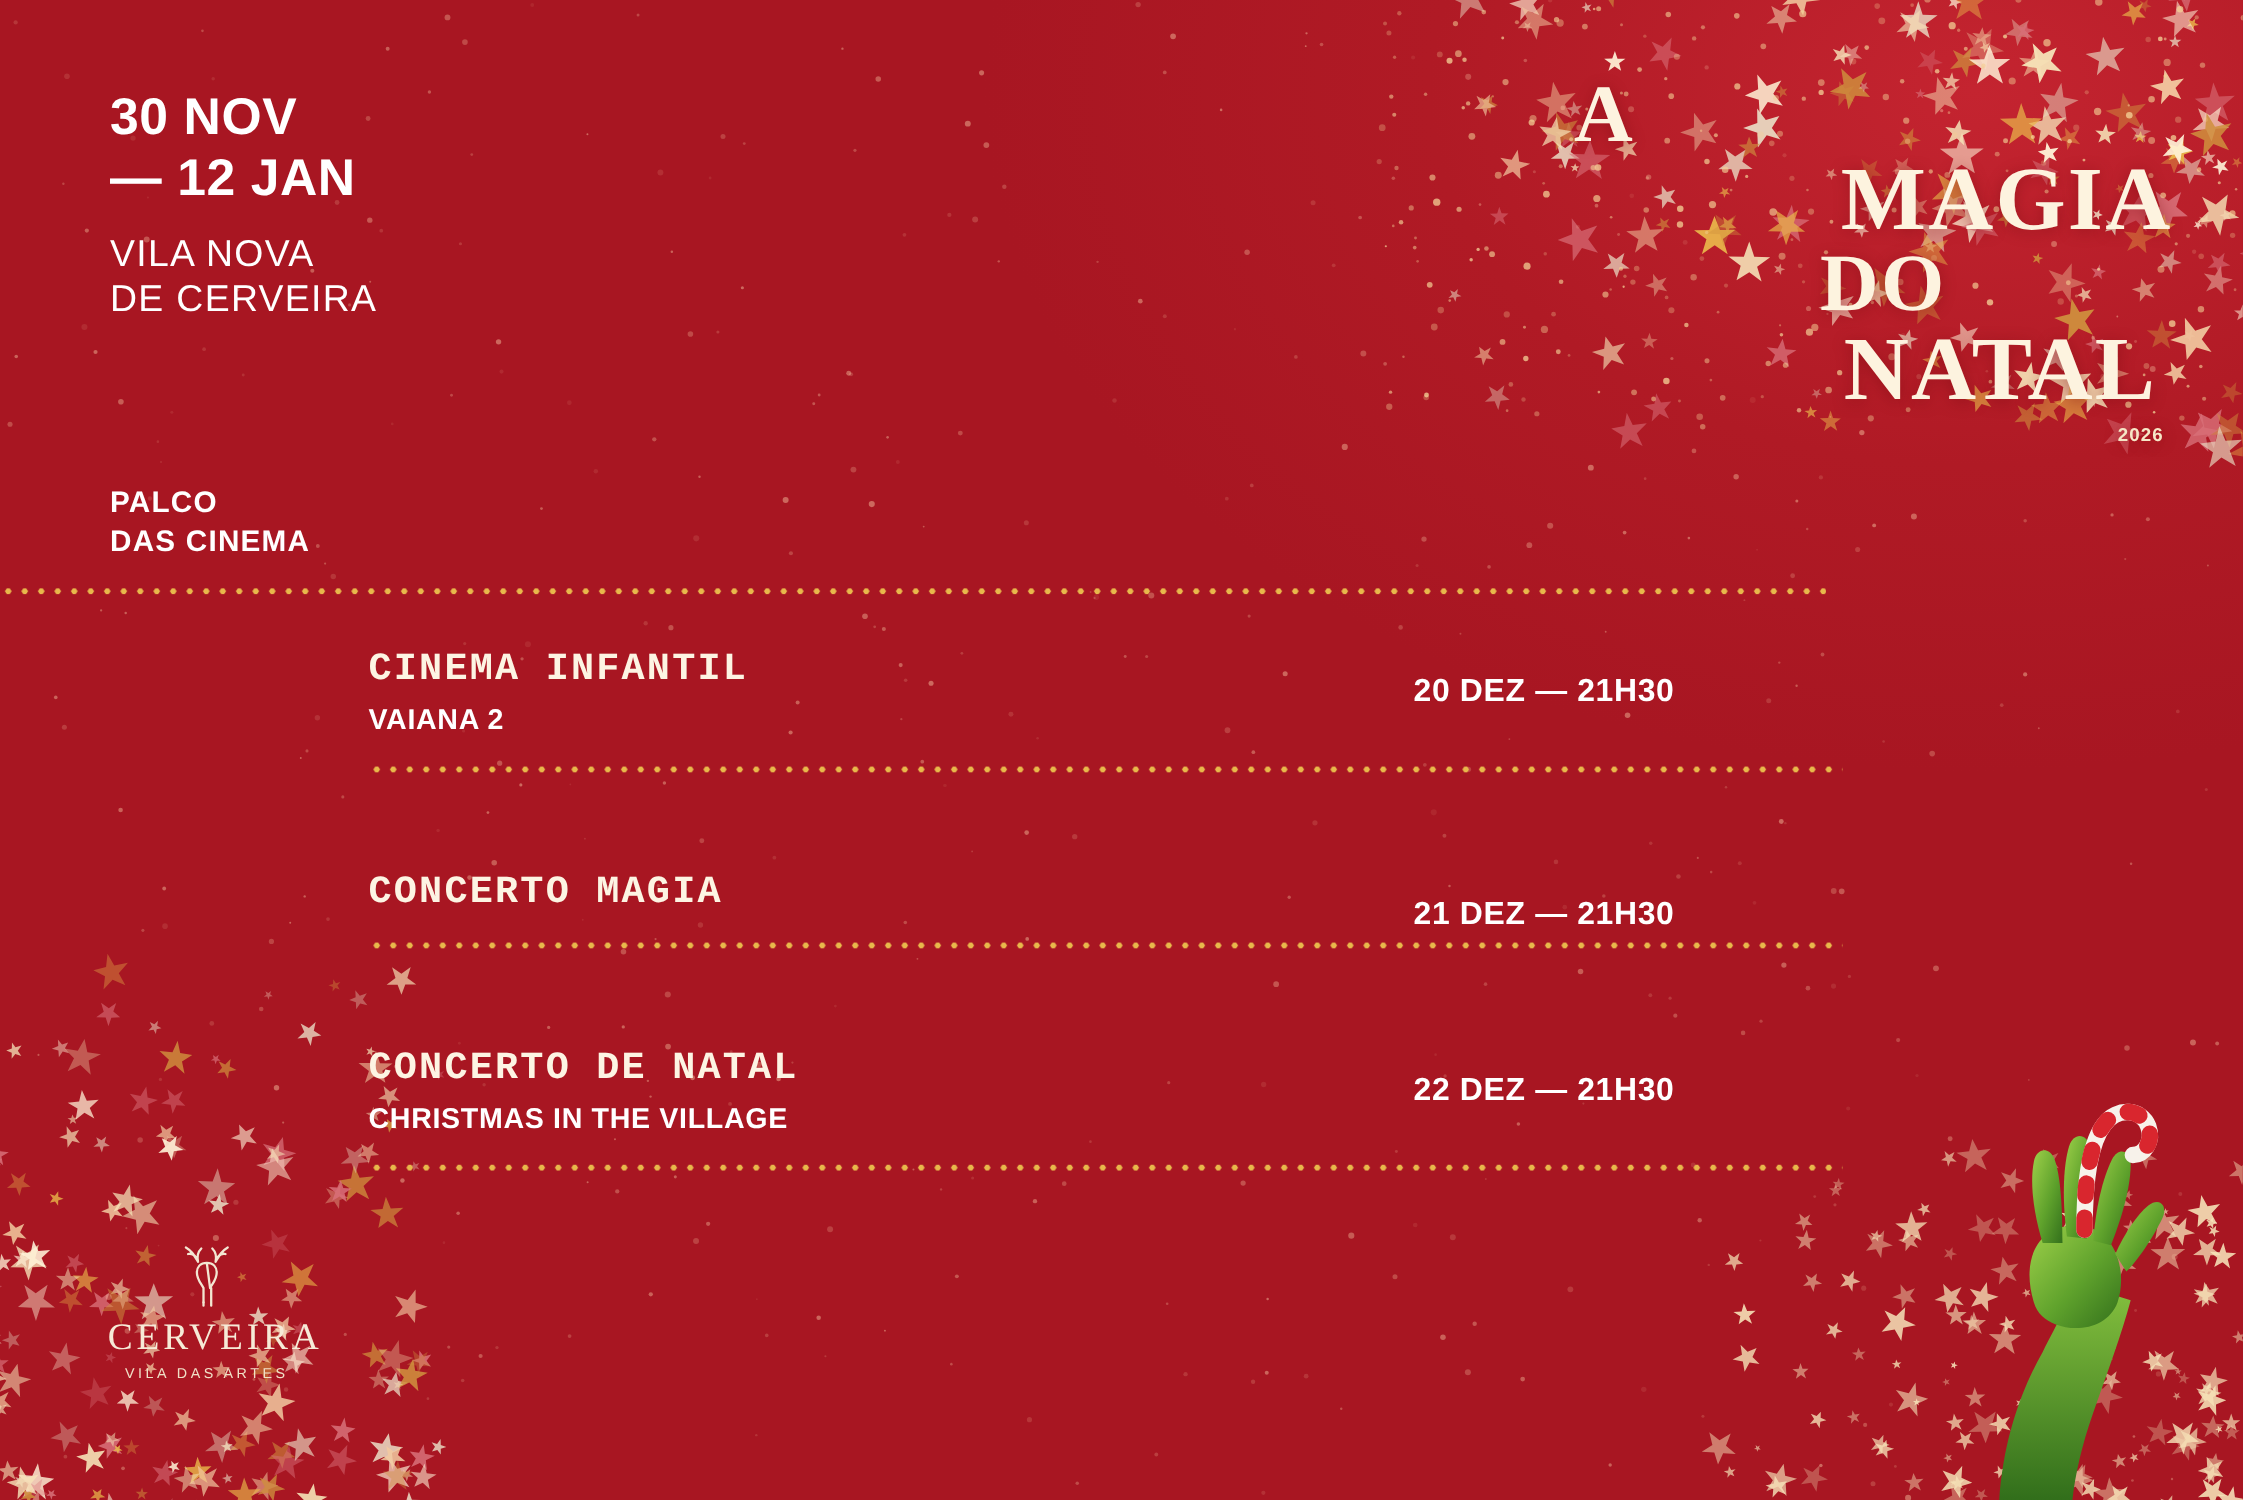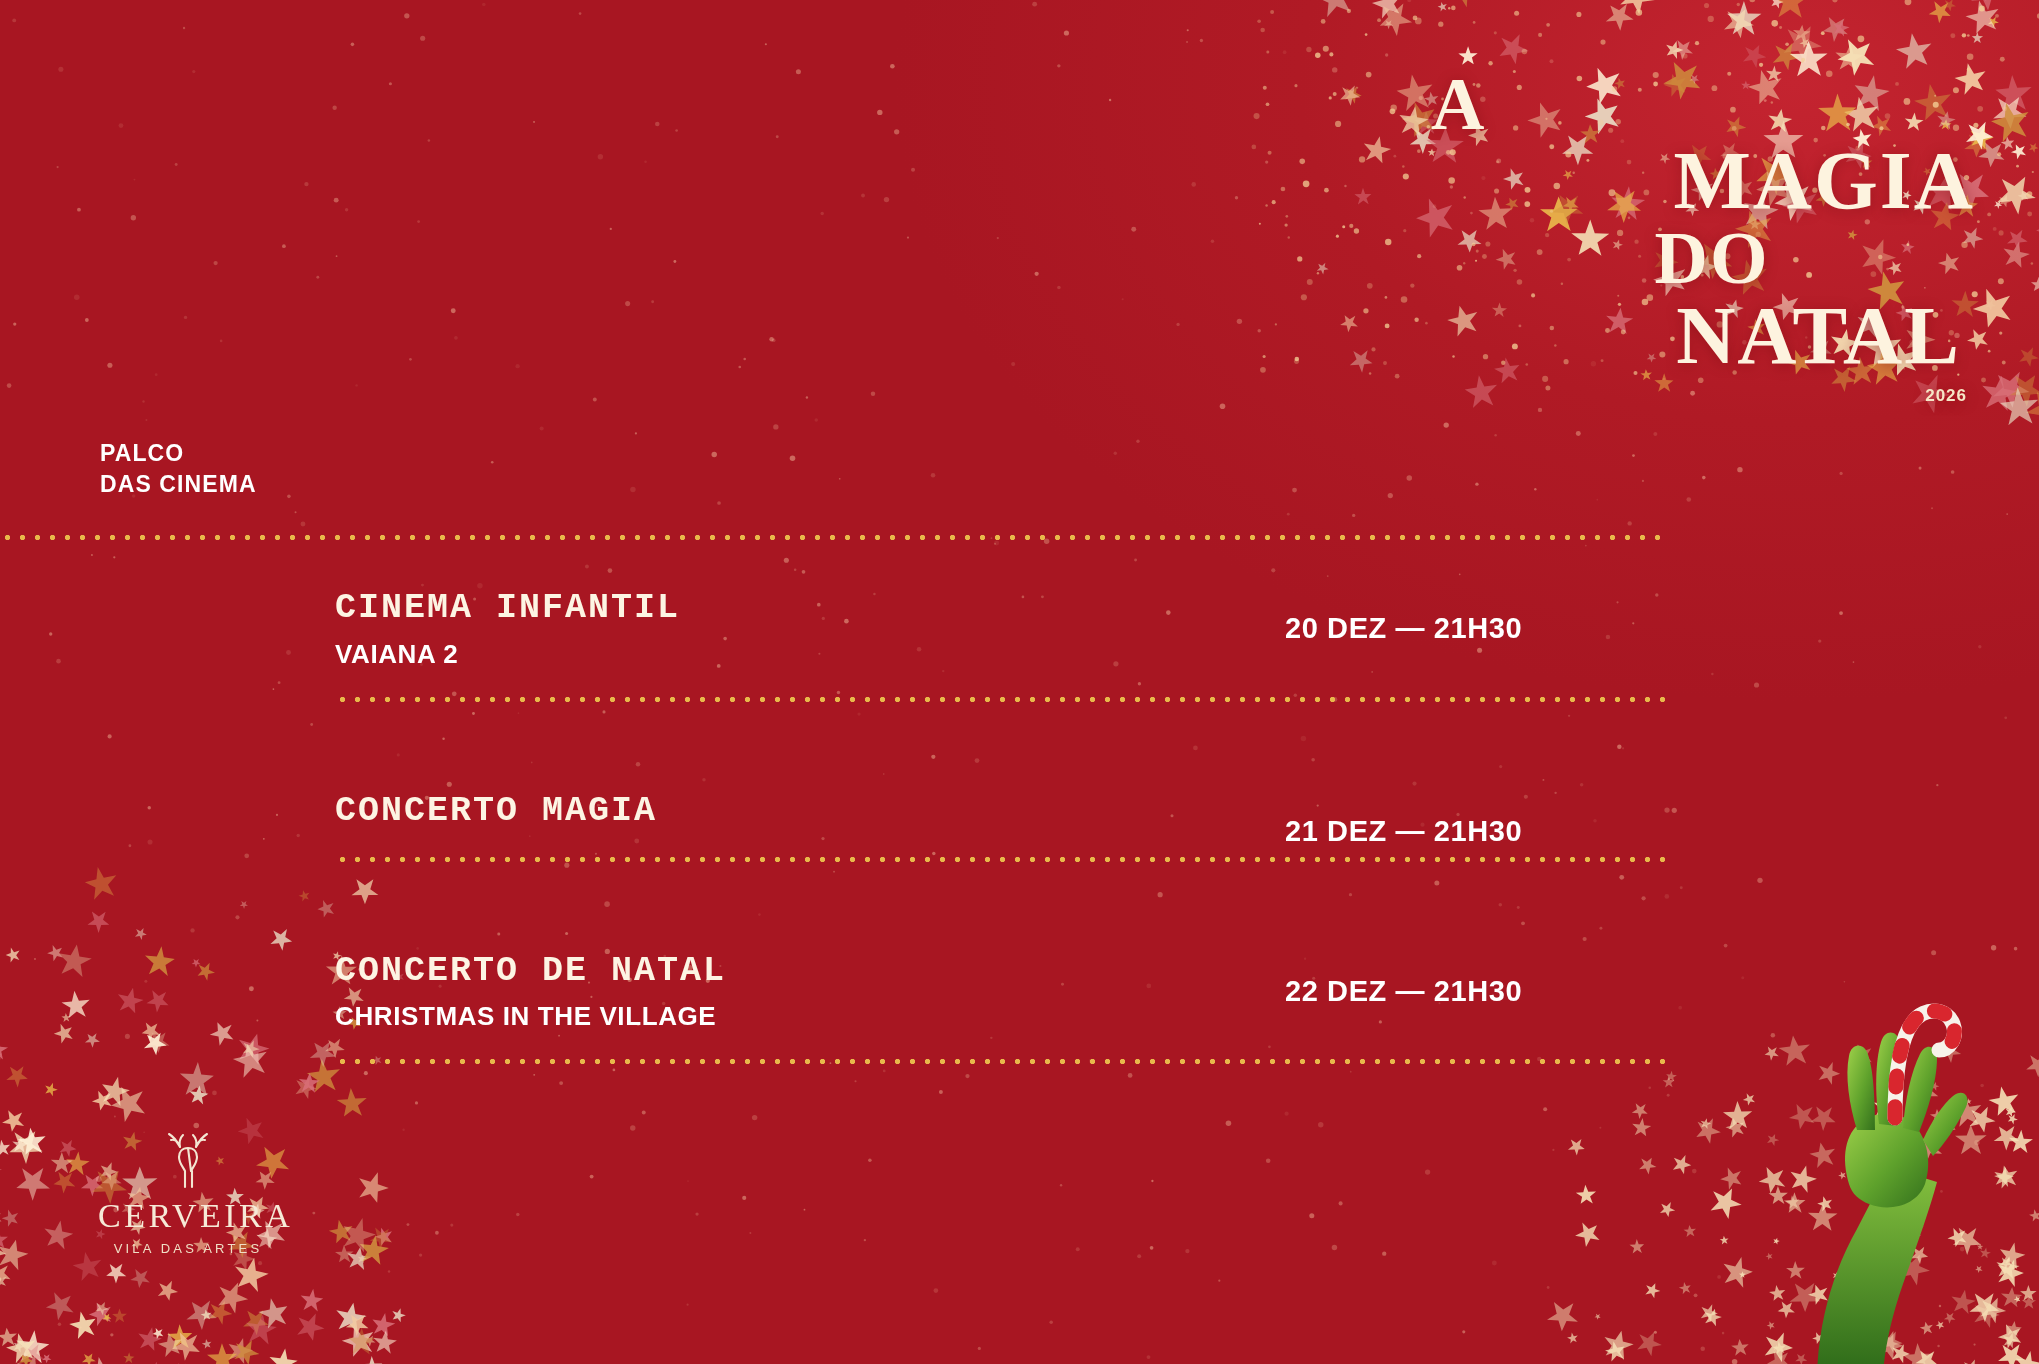--- a/index.html
+++ b/index.html
@@ -50,21 +50,21 @@
     font-size: 34px;
     font-weight: normal;
     letter-spacing: 1.2px;
     line-height: 1.22;
   }
   #stage-block {
     position: absolute;
     left: 100px;
     top: 438px;
     color: #ffffff;
-    font-size: 23px;
+    font-size: 27px;
     font-weight: bold;
     letter-spacing: 1.1px;
     line-height: 1.35;
   }
 
   
   #magia-logo {
     position: absolute;
     right: 58px;
     top: 68px;
@@ -1379,20 +1379,30 @@
         <circle cx="1551.490030623735" cy="61.252624540241726" r="1.9802788382304268" fill="#ffd9b0" opacity="0.20804277545215688"></circle>
         <circle cx="336.56496361669383" cy="256.1797964573744" r="0.8822225809480169" fill="#ffd9b0" opacity="0.3455001000806224"></circle>
         <circle cx="9.108720545241944" cy="385.619505391279" r="2.316844273319861" fill="#ffd9b0" opacity="0.27599522361345363"></circle>
         <circle cx="896.6773845556553" cy="131.87402063788568" r="2.64984451618504" fill="#ffd9b0" opacity="0.34937453163292936"></circle>
         <circle cx="1941.4328525762228" cy="310.44734635504307" r="1.3470164420767765" fill="#ffd9b0" opacity="0.22285273558593016"></circle>
         <circle cx="1663.9581430554194" cy="378.96939486030925" r="0.8088634491008071" fill="#ffd9b0" opacity="0.29025882689760013"></circle>
         <circle cx="403.5780107470127" cy="1129.6848174825705" r="1.2055163862209377" fill="#ffd9b0" opacity="0.09465517730203232"></circle>
       </g>
   </svg>
 
+  <div id="date-block">
+    <div class="dates">
+      <div>30 NOV</div>
+      <div>— 12 JAN</div>
+    </div>
+    <div class="city">
+      <div>VILA NOVA</div>
+      <div>DE CERVEIRA</div>
+    </div>
+  </div>
 
   <div id="stage-block">
     <div>PALCO</div>
     <div>DAS CINEMA</div>
   </div>
 
   <div id="magia-logo">
     <div class="l1">A</div>
     <div class="l2">MAGIA</div>
     <div class="l3">DO</div>

